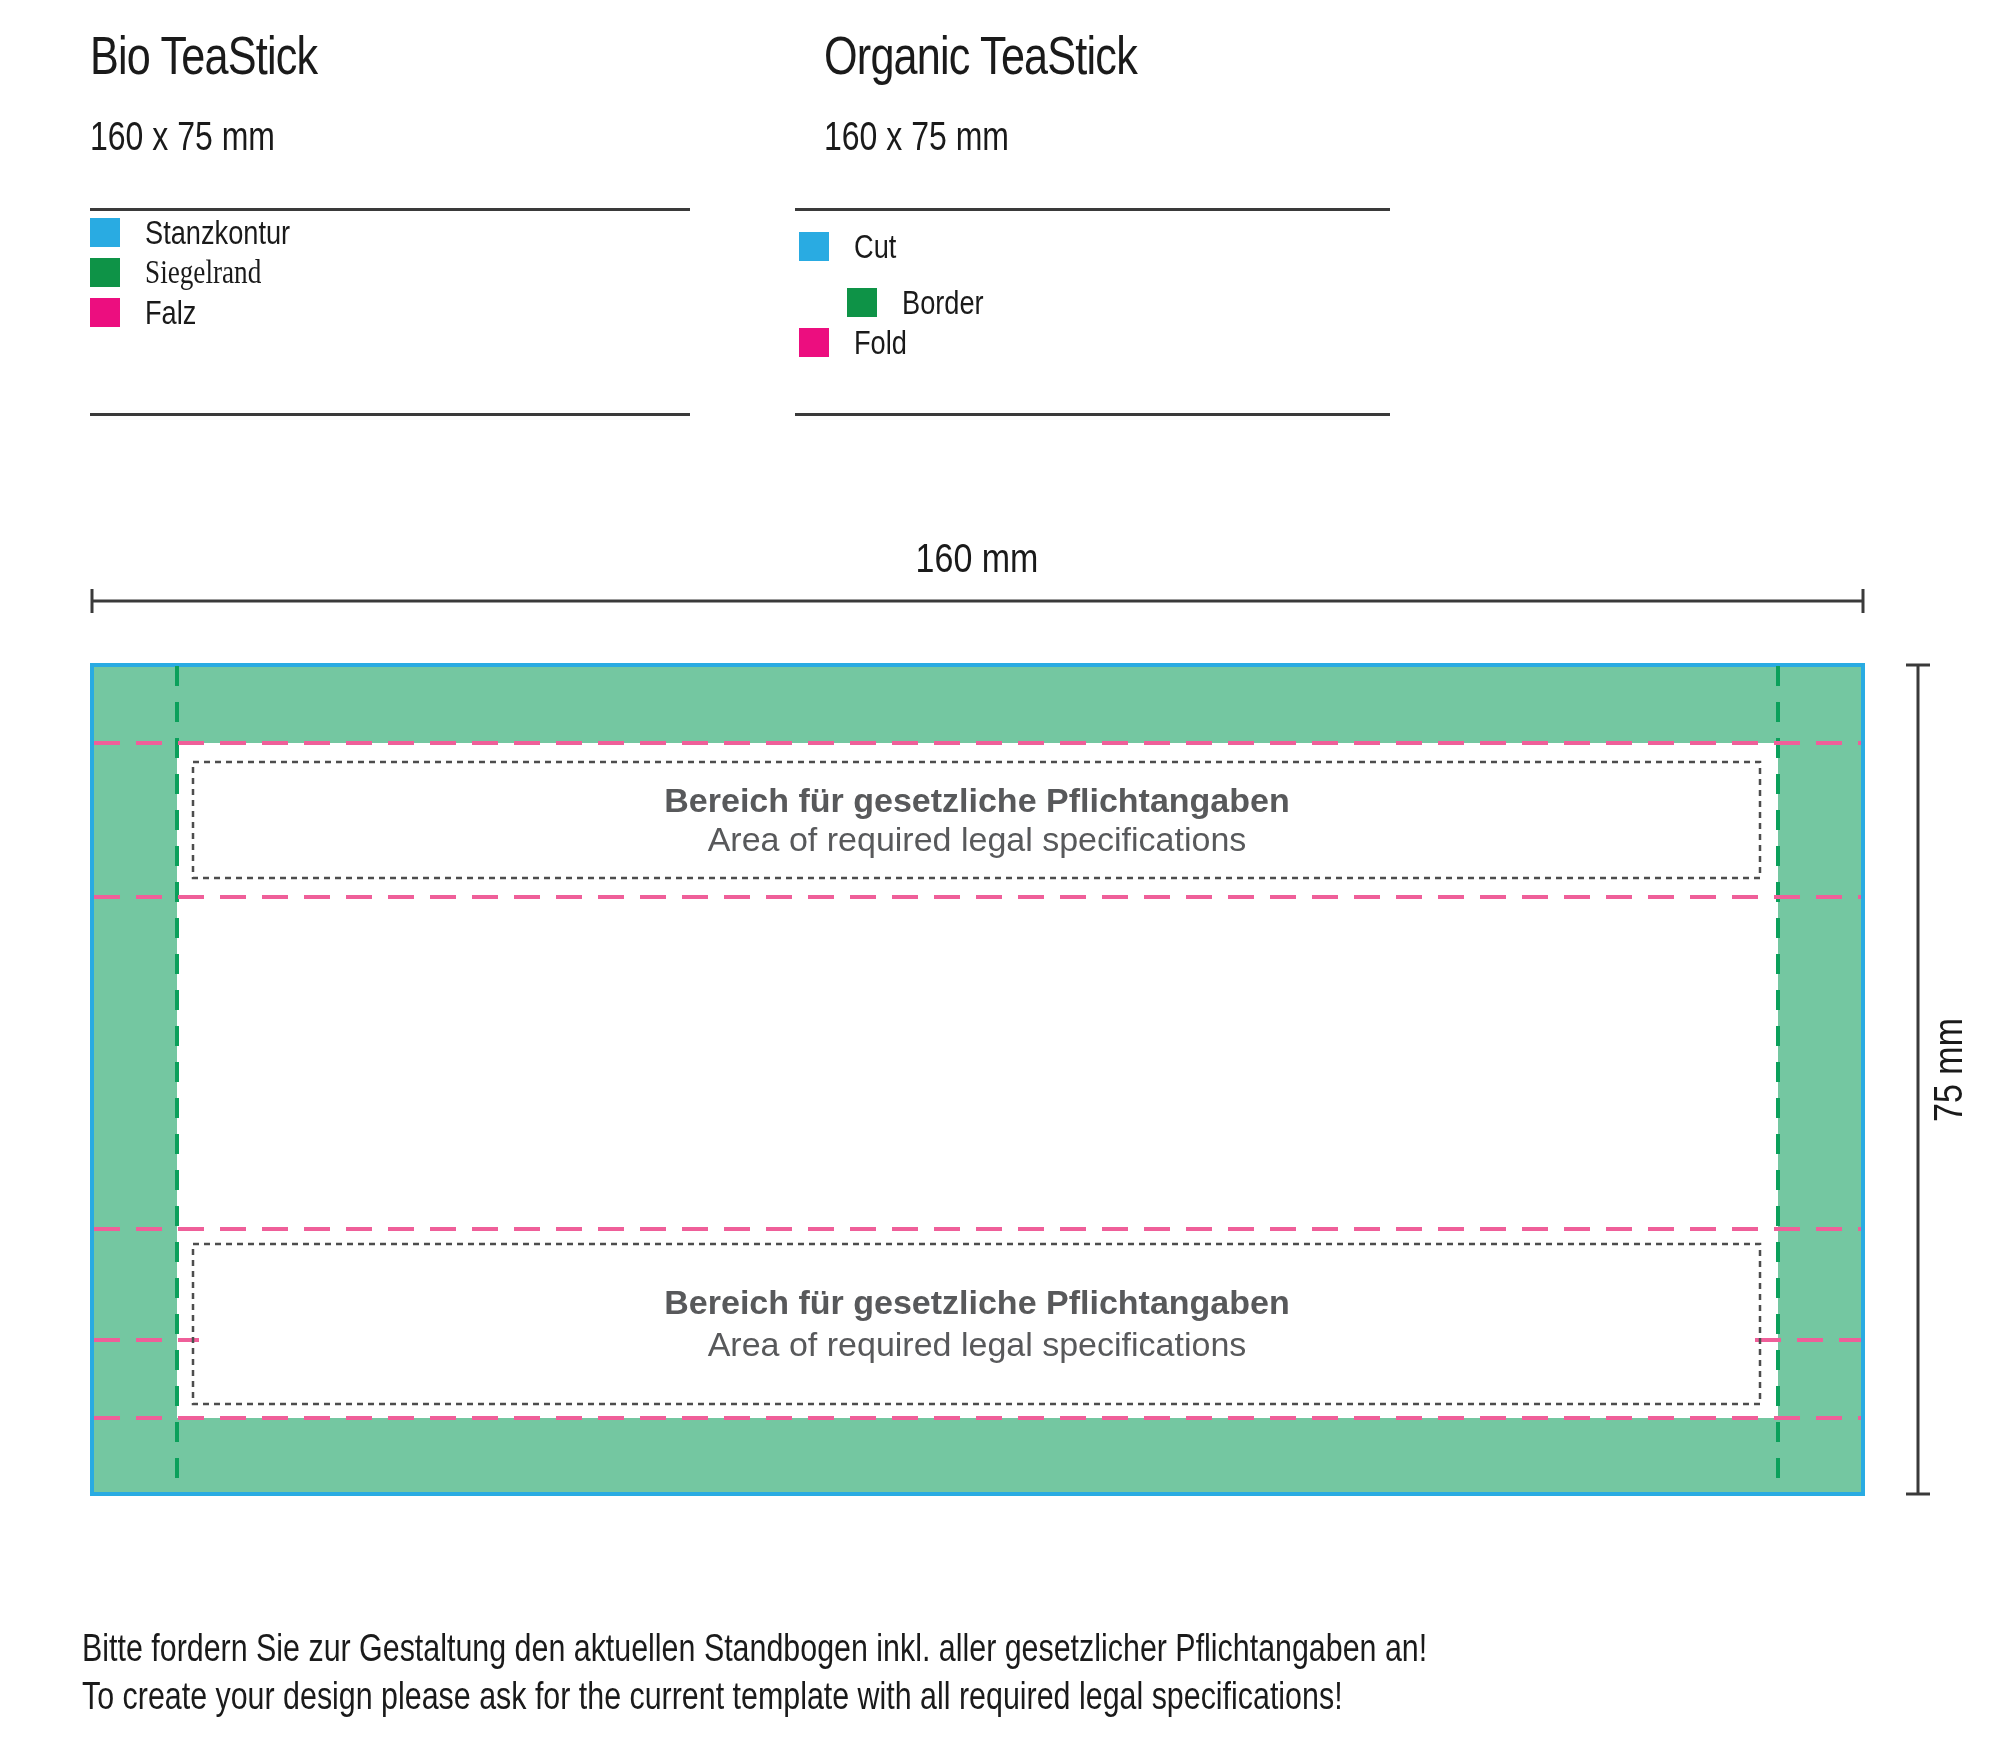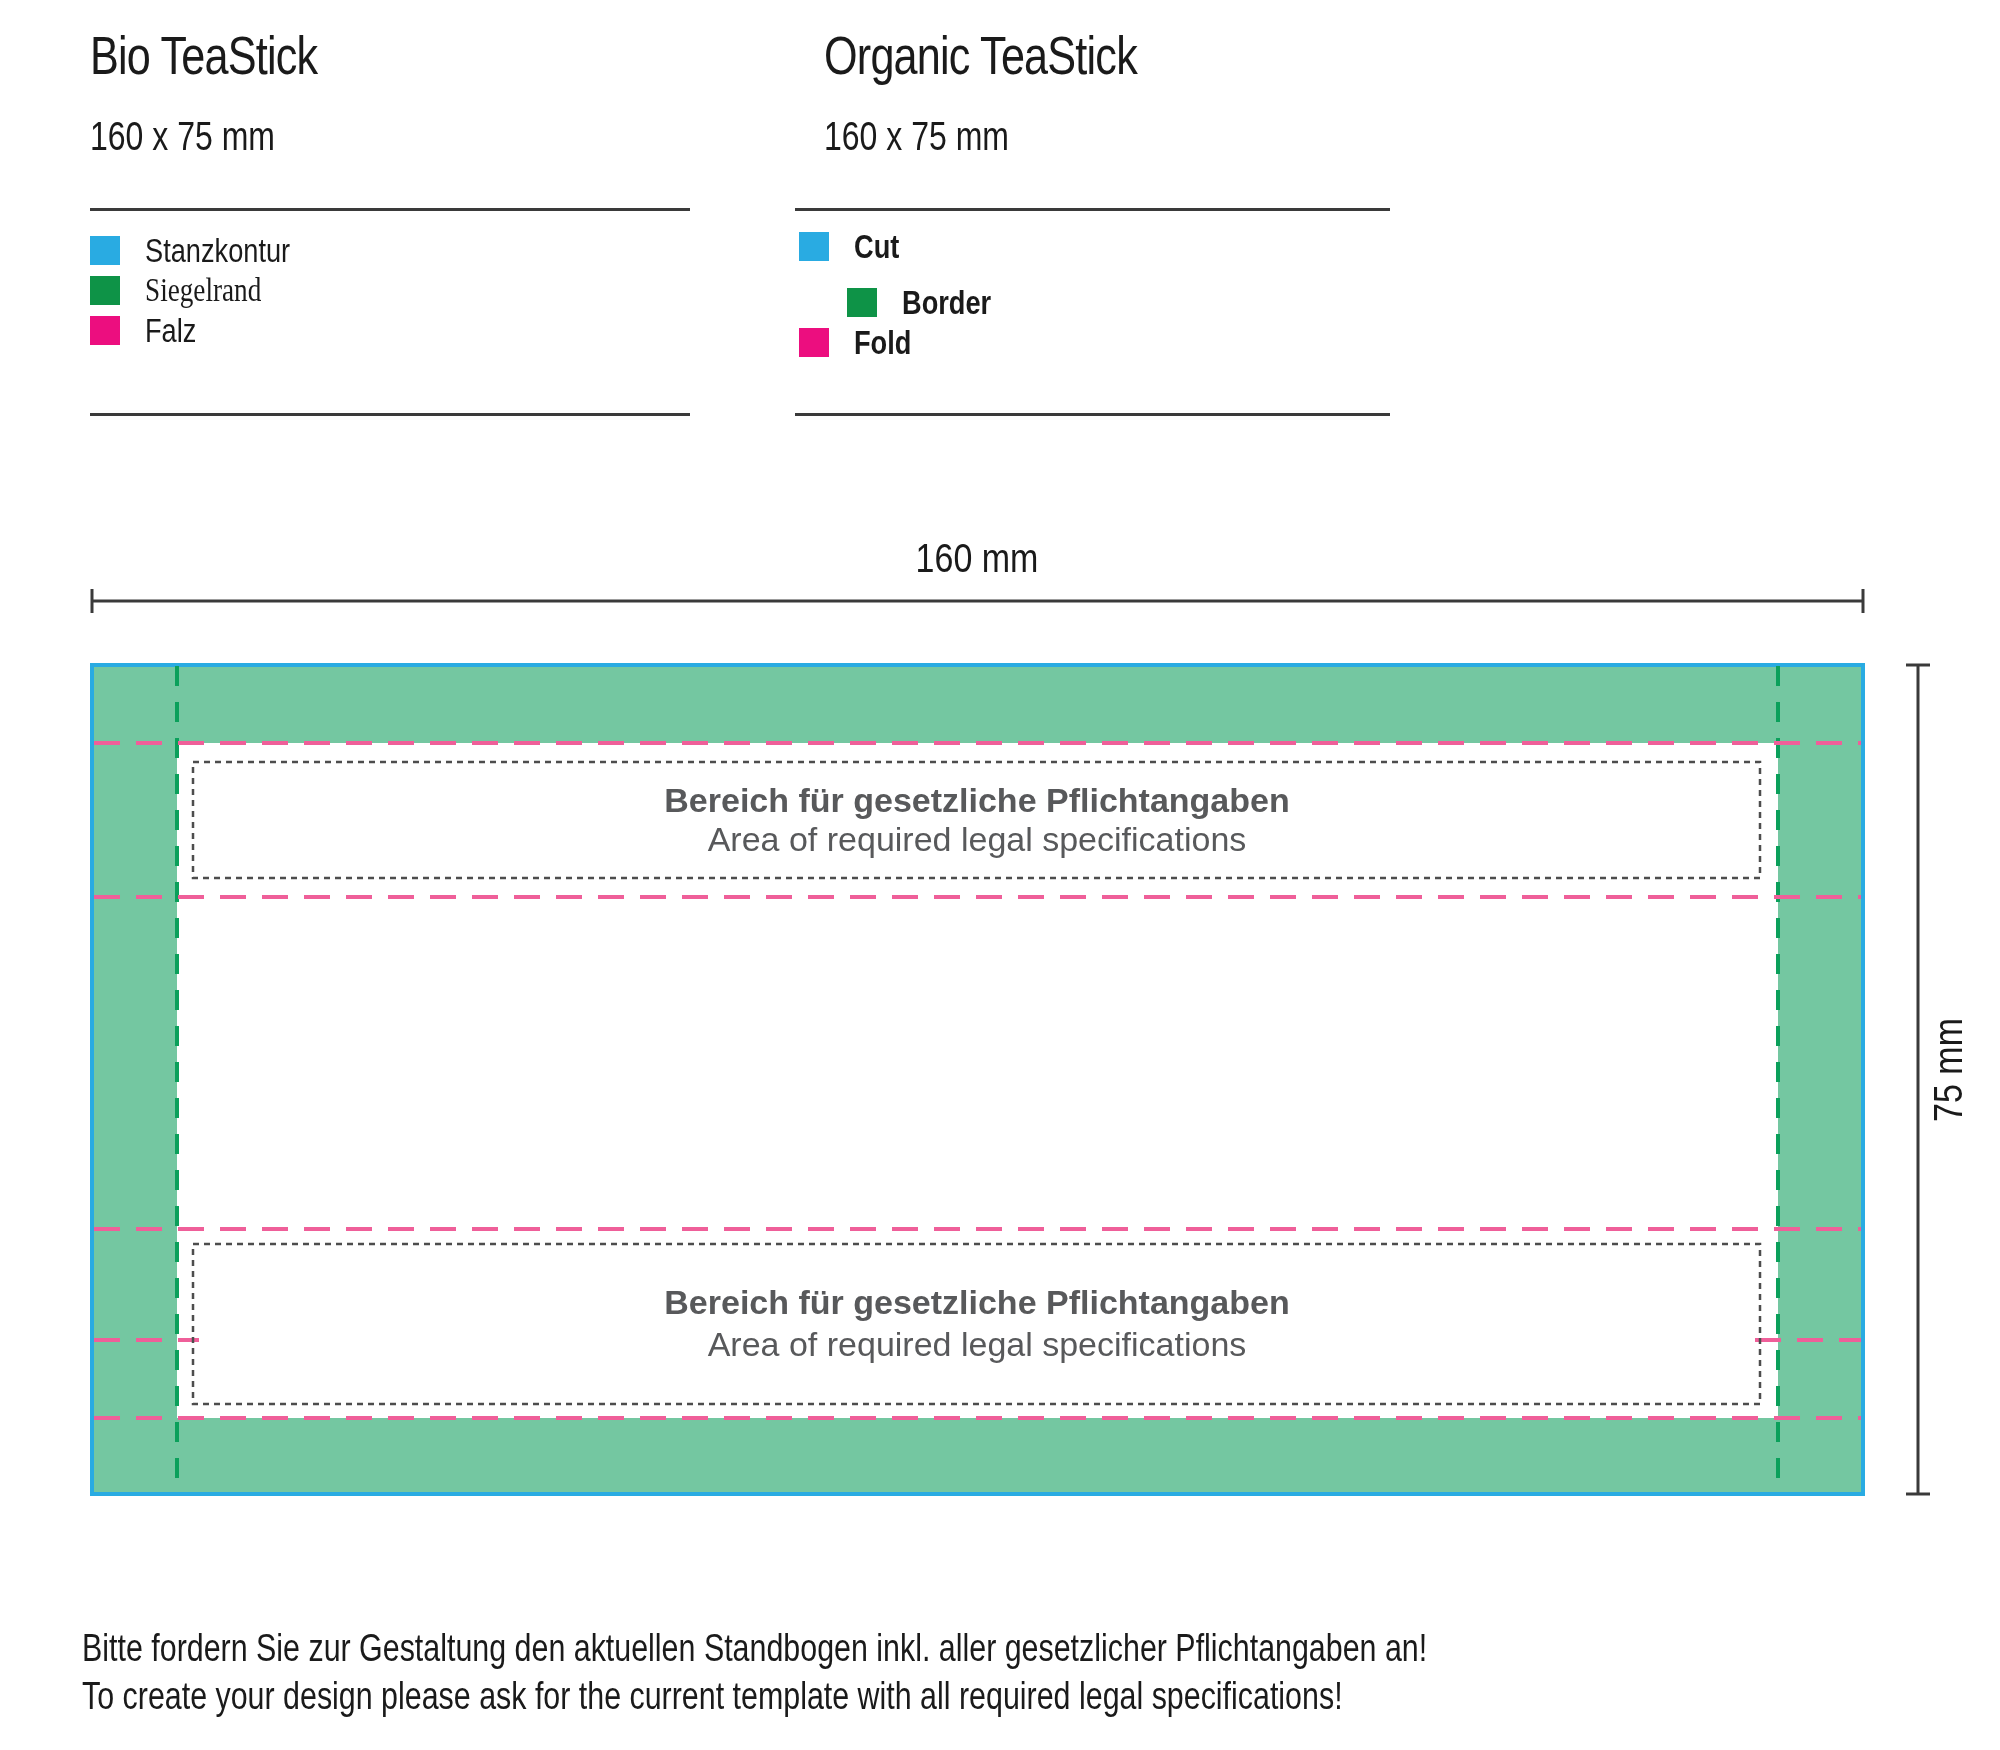--- a/index.html
+++ b/index.html
@@ -20,21 +20,21 @@
 <body>
 
 <div class="page">
 
   <div class="abs" style="left:90px;top:24px;">
     <div class="product-title condensed">Bio TeaStick</div>
     <div class="product-size condensed" style="margin-top:28px;">160 x 75 mm</div>
   </div>
   <div class="abs rule" style="left:90px;top:208px;width:600px;"></div>
 
-  <div class="abs" style="left:90px;top:234px;">
+  <div class="abs" style="left:90px;top:216px;">
     <div class="legend-item">
       <div class="swatch" style="background-color: rgb(41, 171, 226);"></div>
       <div class="legend-label">Stanzkontur</div>
     </div>
     <div class="legend-item" style="margin-top:8px;font-family:Liberation Serif, serif;">
       <div class="swatch" style="background-color: rgb(14, 147, 71);"></div>
       <div class="legend-label">Siegelrand</div>
     </div>
     <div class="legend-item" style="margin-top:8px;">
       <div class="swatch" style="background-color: rgb(236, 14, 127);"></div>
@@ -42,21 +42,21 @@
     </div>
   </div>
   <div class="abs rule" style="left:90px;top:413px;width:600px;"></div>
 
   <div class="abs" style="left:795px;top:24px;margin-left:29px;">
     <div class="product-title condensed">Organic TeaStick</div>
     <div class="product-size condensed" style="margin-top:28px;">160 x 75 mm</div>
   </div>
   <div class="abs rule" style="left:795px;top:208px;width:595px;"></div>
 
-  <div class="abs" style="left:799px;top:230px;font-weight:bold;">
+  <div class="abs" style="left:799px;top:230px;">
     <div class="legend-item">
       <div class="swatch" style="background-color: rgb(41, 171, 226);"></div>
       <div class="legend-label">Cut</div>
     </div>
     <div class="legend-item" style="margin-top:24px;margin-left:48px;">
       <div class="swatch" style="background-color: rgb(14, 147, 71);"></div>
       <div class="legend-label">Border</div>
     </div>
     <div class="legend-item" style="margin-top:8px;">
       <div class="swatch" style="background-color: rgb(236, 14, 127);"></div>

